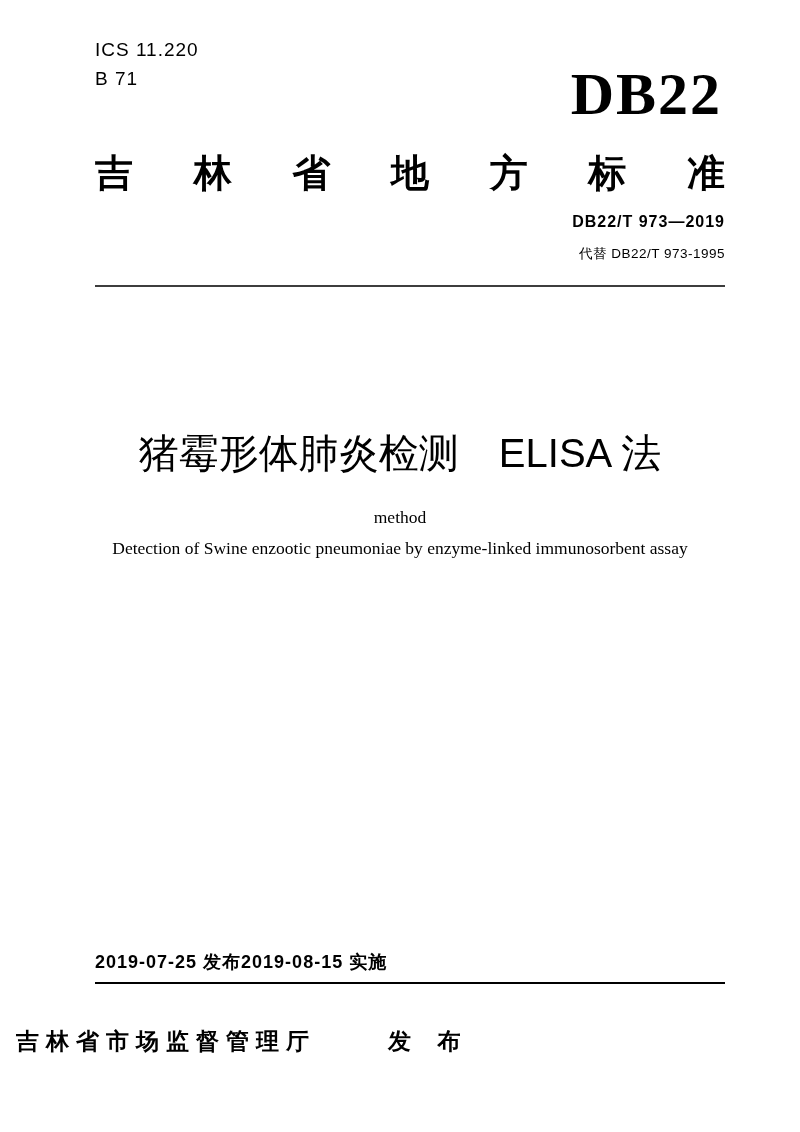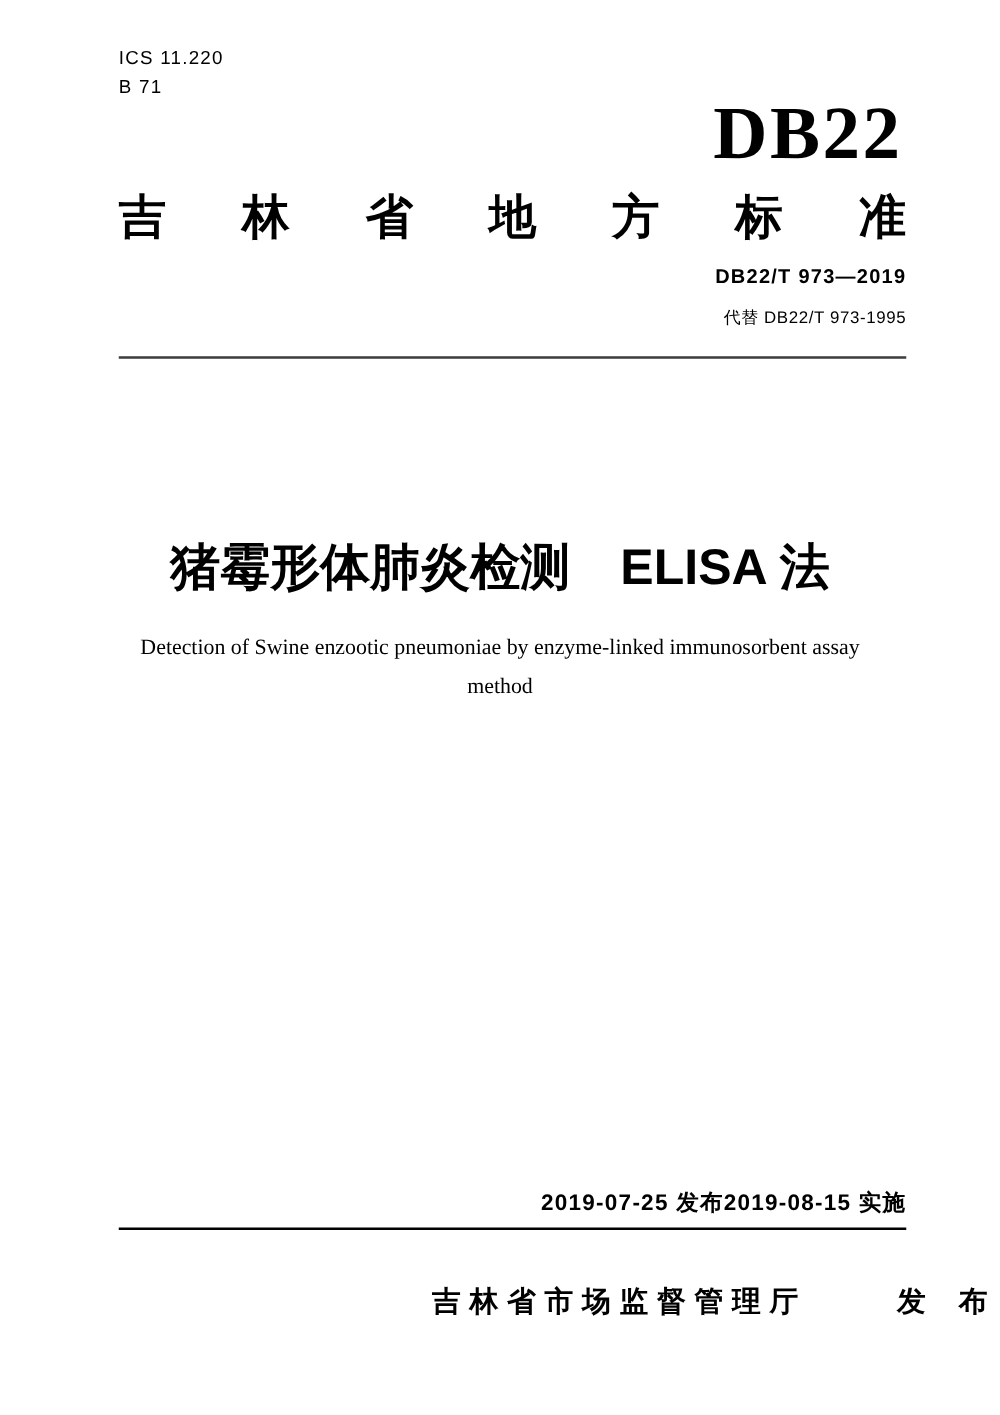--- a/index.html
+++ b/index.html
@@ -9,28 +9,28 @@
     height: 1132px;
     background: #ffffff;
     color: #000;
     font-family: "Liberation Sans", sans-serif;
     overflow: hidden;
   }
   .ics-block {
     position: absolute;
     left: 95px;
     top: 36px;
-    font-size: 15px;
+    font-size: 19px;
     line-height: 1.5;
     letter-spacing: 1px;
   }
   .logo {
     position: absolute;
     right: 78px;
-    top: 72px;
+    top: 60px;
     font-family: "Liberation Serif", serif;
     font-weight: bold;
     font-size: 60px;
     letter-spacing: 2px;
   }
   .type-row {
     position: absolute;
     left: 95px;
     right: 75px;
     top: 148px;
@@ -62,53 +62,54 @@
     height: 2px;
     background: #3d3d3d;
   }
   .title-cn {
     position: absolute;
     left: 0;
     right: 0;
     top: 426px;
     text-align: center;
     font-size: 40px;
-    font-weight: bold;
+    font-weight: normal;
   }
   .title-en {
     position: absolute;
     left: 60px;
     right: 60px;
     top: 502px;
     text-align: center;
     font-family: "Liberation Serif", serif;
     font-size: 17.5px;
     line-height: 1.75;
   }
   .dates-row {
     position: absolute;
     left: 95px;
     right: 75px;
     top: 950px;
     display: flex;
-    justify-content: flex-end;
+    justify-content: flex-start;
     font-size: 18px;
     font-weight: bold;
     letter-spacing: 1px;
     padding-bottom: 8px;
     border-bottom: 2px solid #000;
   }
   .publisher-row {
     position: absolute;
     left: 0;
     right: 0;
     top: 1026px;
-    text-align: right;
+    text-align: left;
     font-size: 23px;
     font-weight: bold;
+    padding-left: 16px;
   }
   .publisher-name { letter-spacing: 7px; }
   .publisher-gap { display: inline-block; width: 72px; }
   .publish-label { letter-spacing: 10px; }
 </style>
 </head>
 <body>
 
 <div class="page">
 
@@ -131,22 +132,22 @@
 
   <div class="std-num">DB22/T 973—2019</div>
 
   <div class="replaces">代替 DB22/T 973-1995</div>
 
   <div class="rule"></div>
 
   <div class="title-cn">猪霉形体肺炎检测　ELISA 法</div>
 
   <div class="title-en">
+    <div>method</div>
     <div>Detection of Swine enzootic pneumoniae by enzyme-linked immunosorbent assay</div>
-    <div>method</div>
   </div>
 
   <div class="dates-row">
     <span>2019-07-25 发布</span>
     <span>2019-08-15 实施</span>
   </div>
 
   <div class="publisher-row">
     <span class="publisher-name">吉林省市场监督管理厅</span><span class="publisher-gap"></span><span class="publish-label">发 布</span>
   </div>

